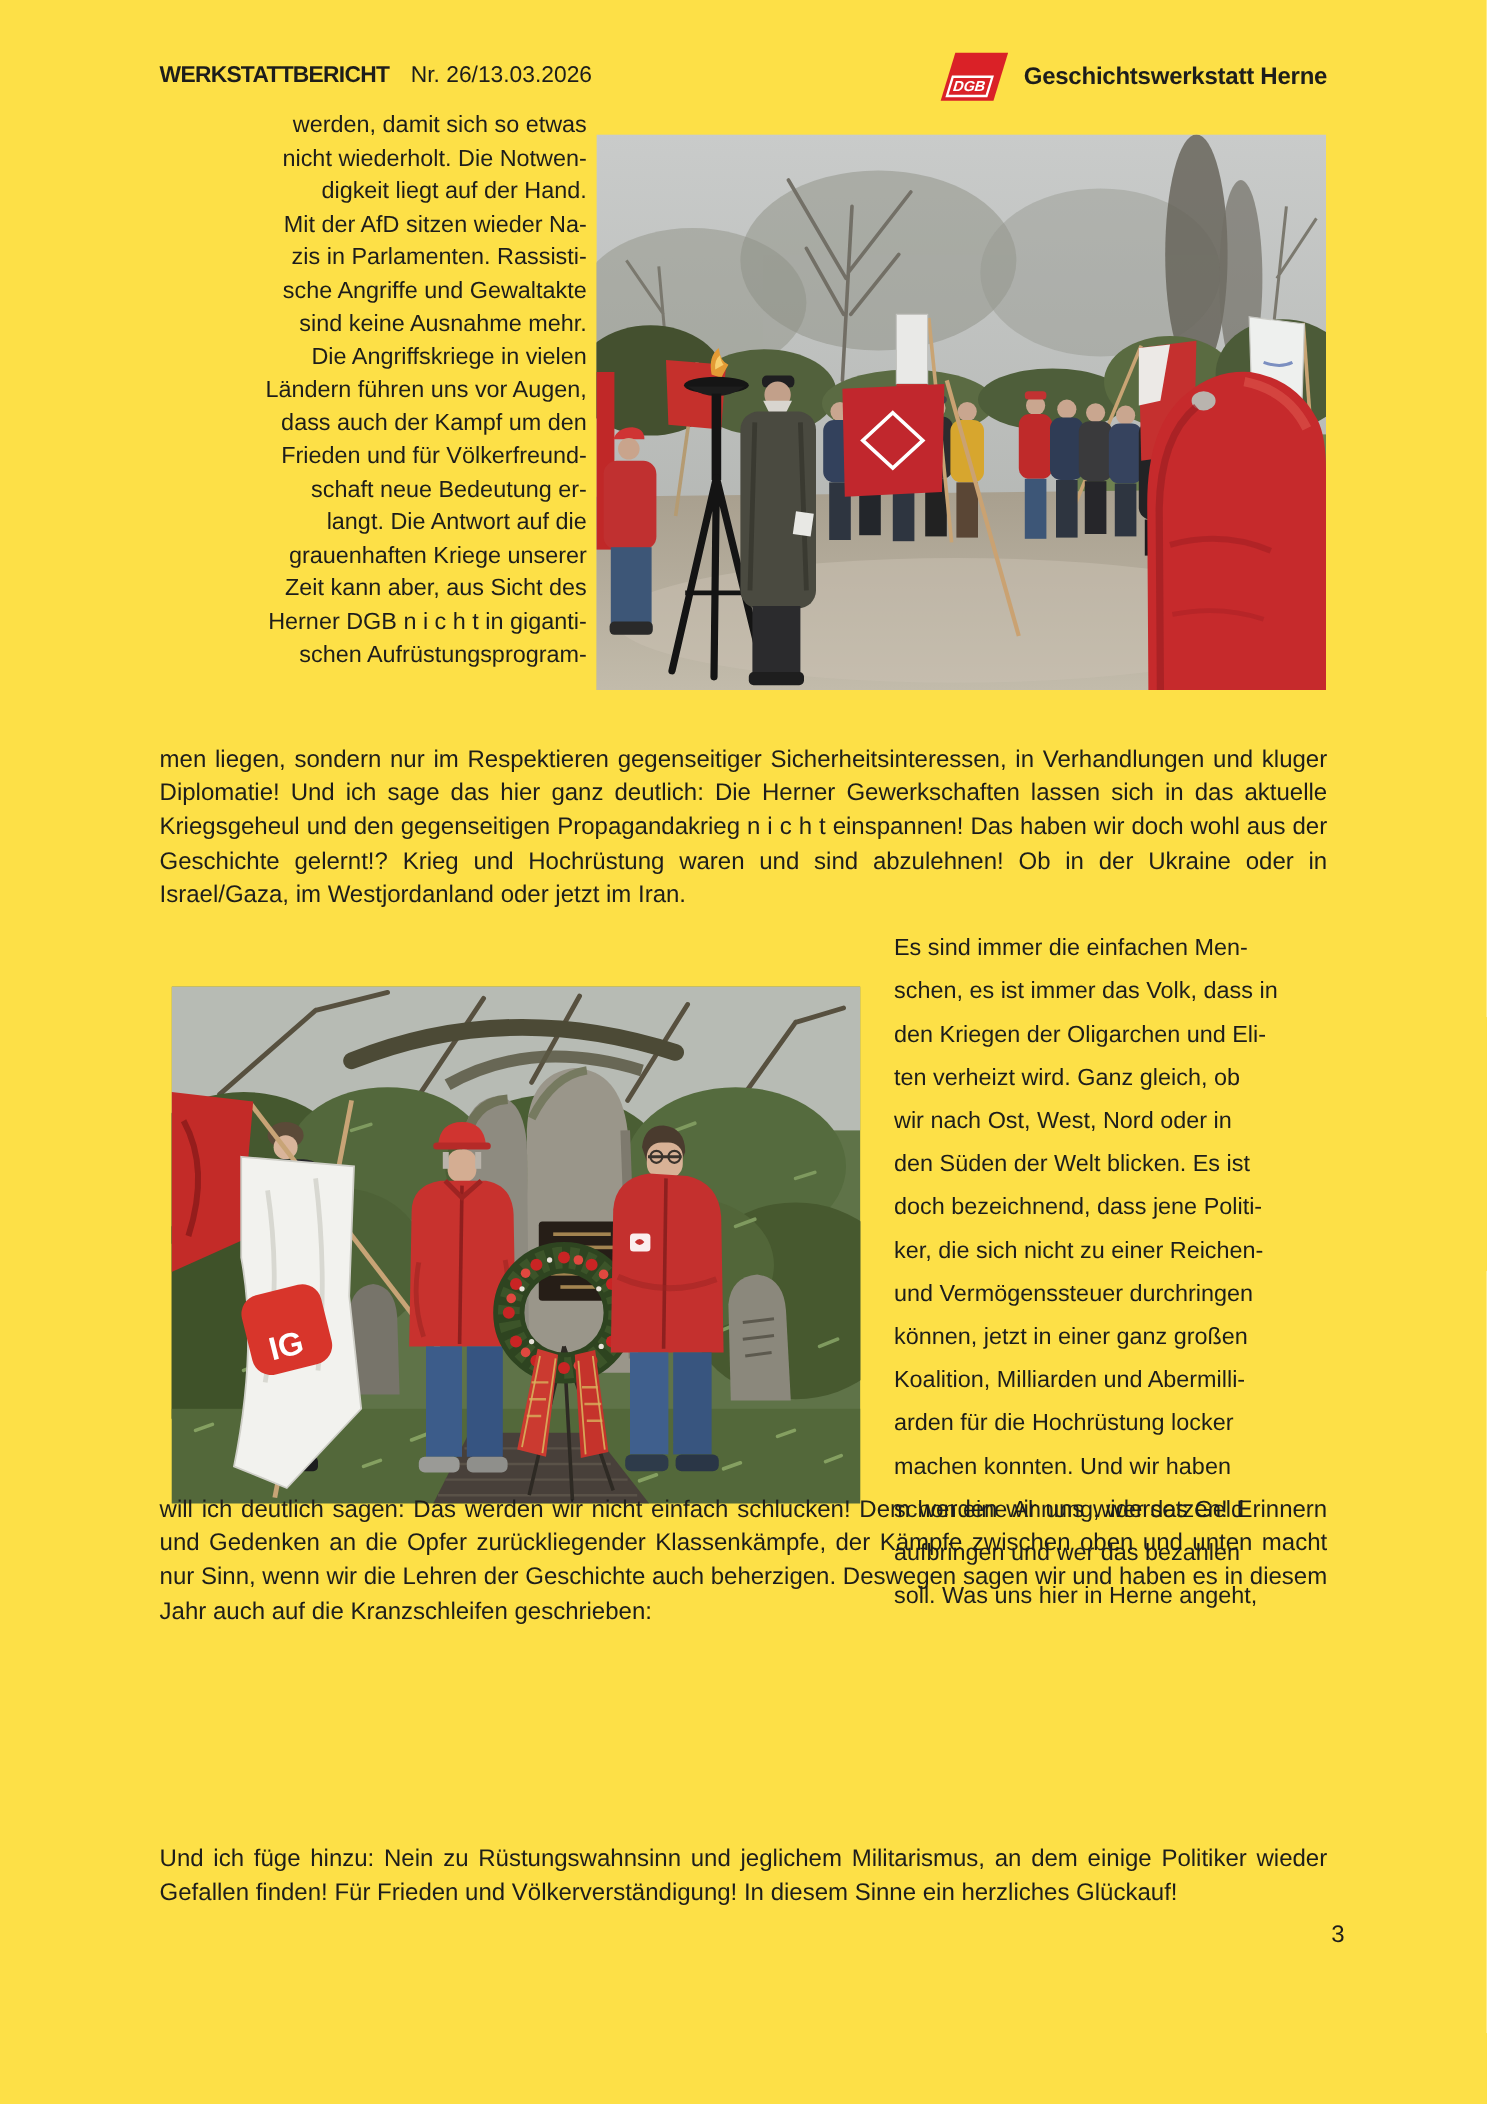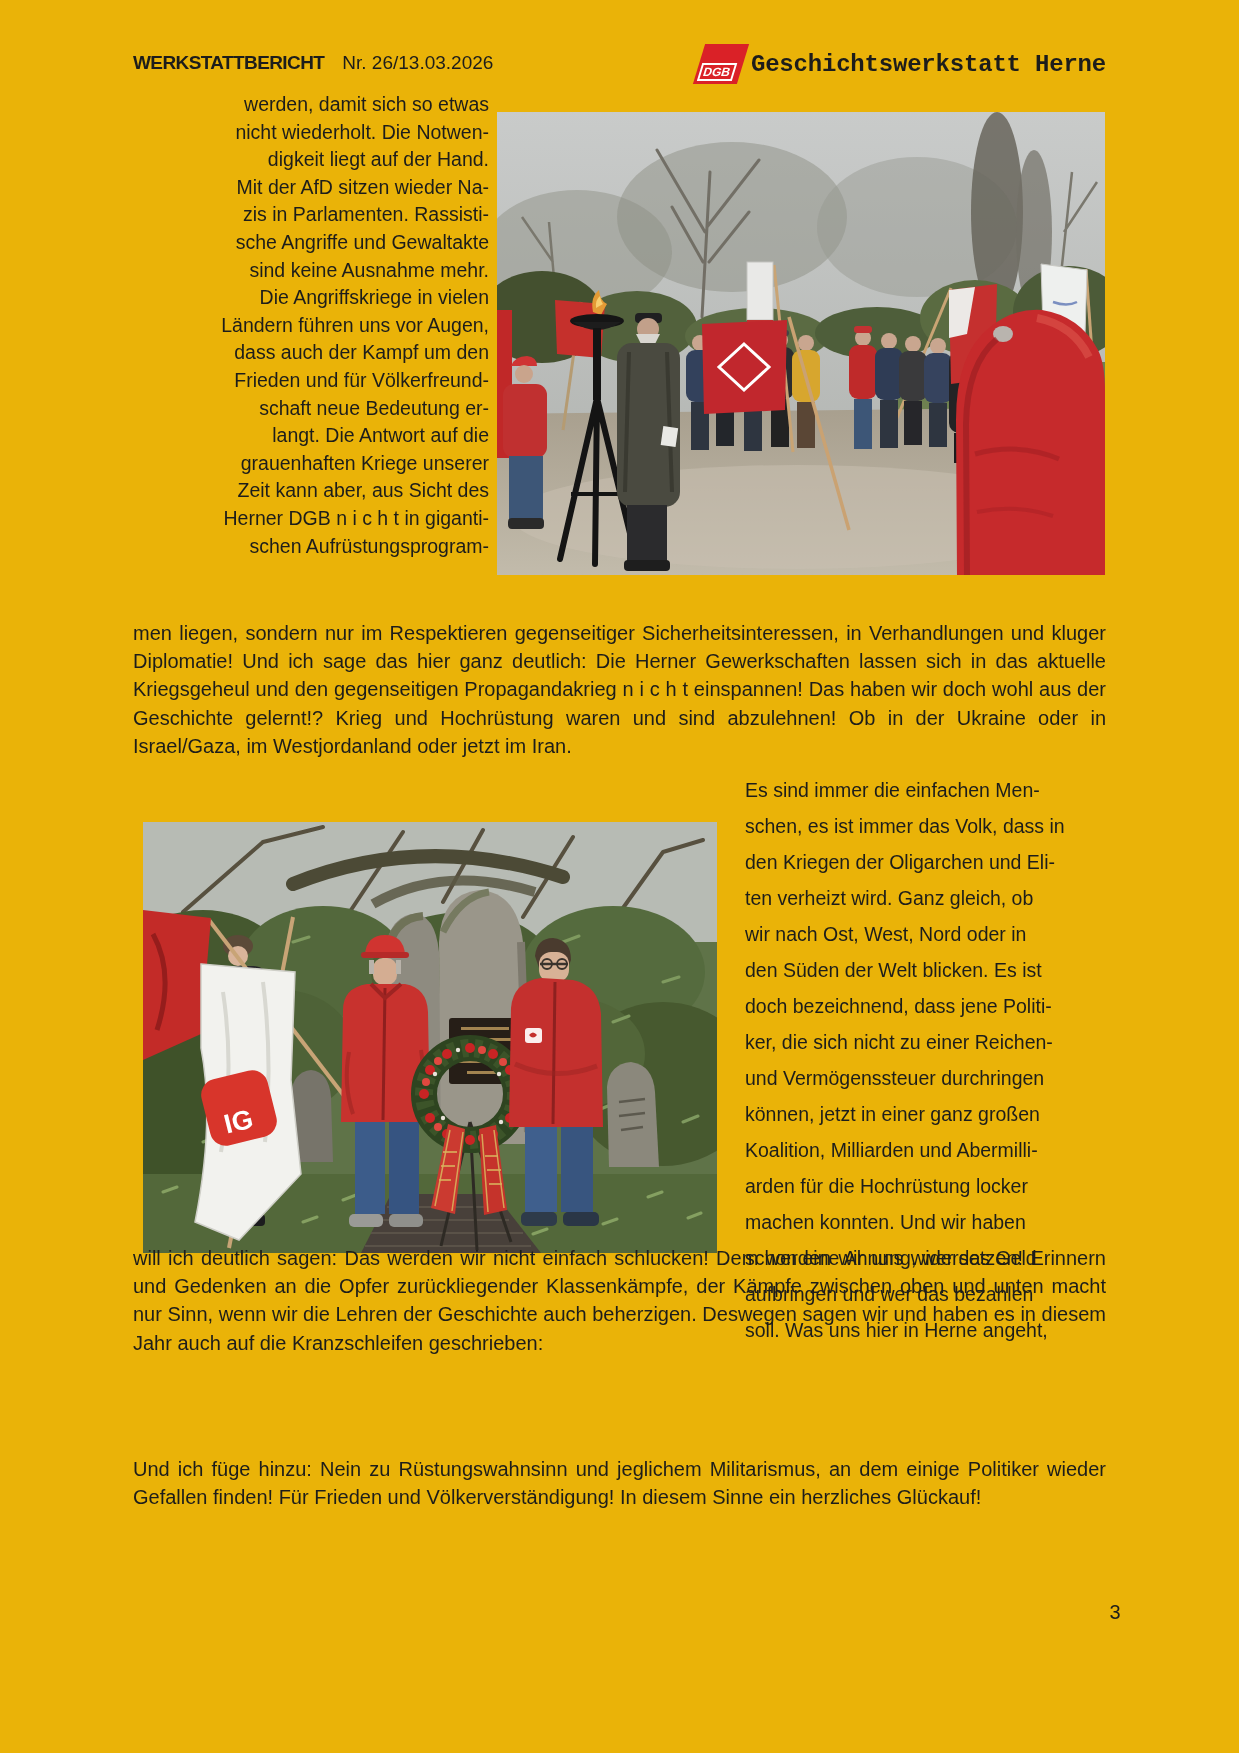--- a/index.html
+++ b/index.html
@@ -1,41 +1,41 @@
 <!DOCTYPE html>
 <html lang="de"><head>
 <meta charset="utf-8">
 <style>
   html,body { margin:0; padding:0; background:#ffffff; }
   .page {
-    position:relative; width:1239px; height:1753px; background:#eab308;
+    position:relative; width:1239px; height:1753px; background:#fde047;
     font-family:"Liberation Sans", sans-serif; color:#1d1d1b; overflow:hidden;
   }
   
   .header { position:absolute; left:133px; top:52px; width:973px;
             display:flex; justify-content:space-between; align-items:flex-start; }
   .header-left { display:flex; align-items:baseline; }
   .masthead { font-weight:700; font-size:19px; letter-spacing:-0.6px; }
   .issue    { font-size:19px; margin-left:18px; }
   .header-right { display:flex; align-items:center; margin-top:-8px; }
   .dgb-logo { width:44px; height:40px; background:#da2127; transform:skewX(-17deg);
               display:flex; align-items:flex-end; justify-content:flex-start;
               padding:3px; box-sizing:border-box; }
   .dgb-logo-text { border:2px solid #ffffff; color:#ffffff; font-weight:700;
                    font-size:12px; line-height:1; padding:1px 2px; }
-  .org-name { font-weight:700; font-size:24px; margin-left:8px; letter-spacing:-0.2px;font-family:Liberation Mono, monospace; }
+  .org-name { font-weight:700; font-size:20px; margin-left:19px; letter-spacing:-0.2px; }
   
   .col { font-size:19.5px; line-height:27.6px; white-space:pre-line; }
   .col1 { position:absolute; left:133px; top:91px;  width:356px;text-align:right; }
   .col2 { position:absolute; left:745px; top:772px; width:362px; line-height:36px; }
   .para { position:absolute; left:133px; width:973px; margin:0;
           font-size:20px; line-height:28.2px; text-align:justify; }
   .para1 { top:619px; }
   .para2 { top:1244px; }
-  .para3 { top:1455px; }
+  .para3 { top:1535px; }
   .subhead { position:absolute; left:133px; top:773px; width:973px; margin:0;
              font-size:20.5px; font-weight:700; letter-spacing:-0.2px; }
   .slogan  { position:absolute; left:133px; top:1420px; width:973px; margin:0;
              text-align:center; font-weight:700; font-size:21px; }
   .page-number { position:absolute; left:1092px; top:1601px; width:46px;
                  text-align:center; font-size:20px; }
   
   figure { margin:0; padding:0; }
   .photo1 { position:absolute; left:497px; top:112px; width:608px; height:463px; }
   .photo2 { position:absolute; left:143px; top:822px; width:574px; height:431px; }

